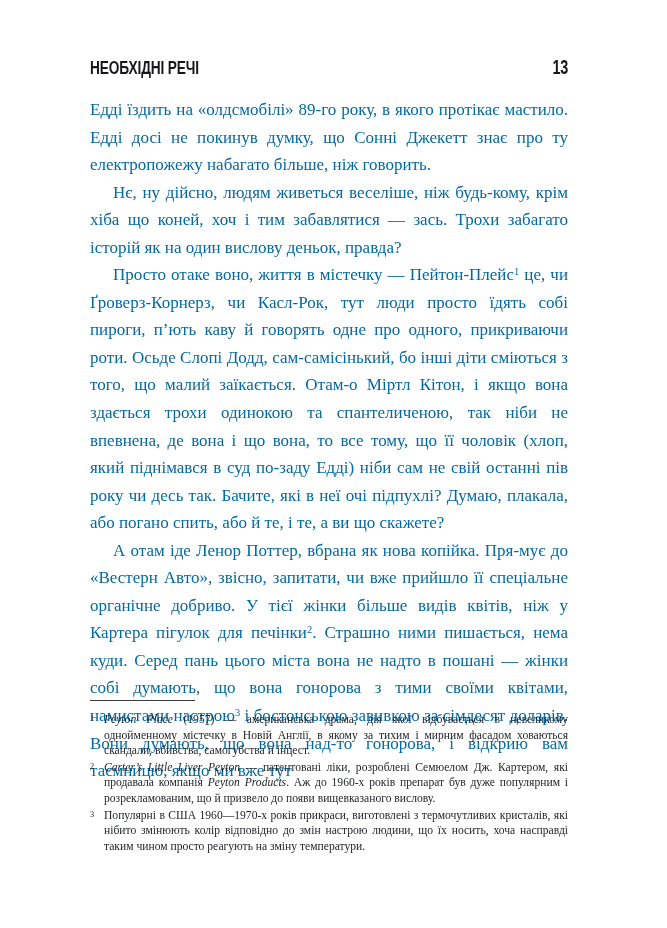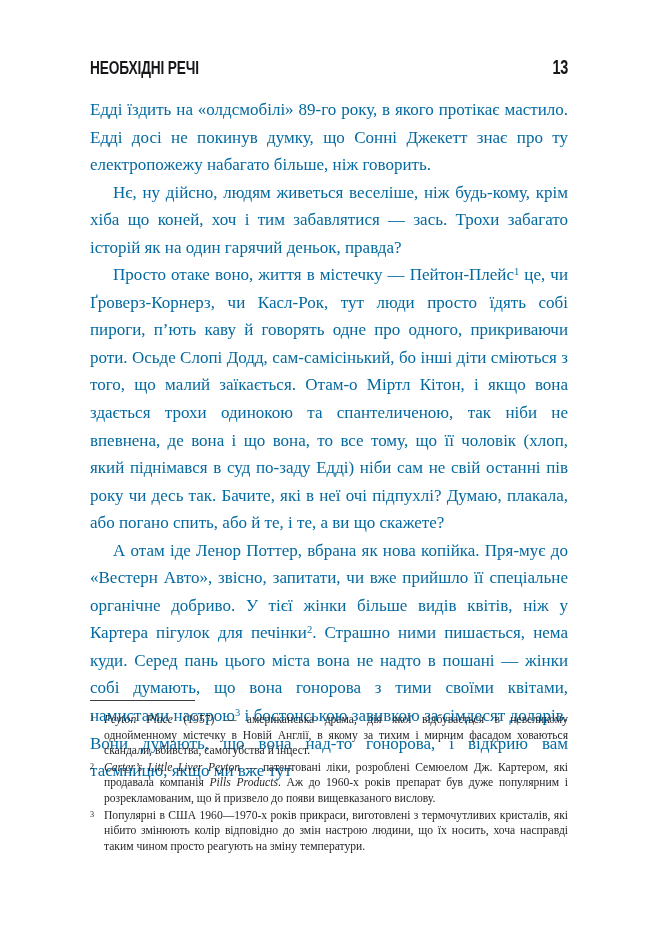--- a/index.html
+++ b/index.html
@@ -128,27 +128,27 @@
 
 <div class="page">
 
   <div class="running-head">
     <span class="running-head-title">НЕОБХІДНІ РЕЧІ</span>
     <span class="folio">13</span>
   </div>
 
   <div class="body-text" id="body-text">
       <p class="no-indent">Едді їздить на «олдсмобілі» 89-го року, в якого протікає мастило. Едді досі не покинув думку, що Сонні Джекетт знає про ту електропожежу набагато більше, ніж говорить.</p>
-      <p>Нє, ну дійсно, людям живеться веселіше, ніж будь-кому, крім хіба що коней, хоч і тим забавлятися — зась. Трохи забагато історій як на один гарячий деньок, правда?</p>
+      <p>Нє, ну дійсно, людям живеться веселіше, ніж будь-кому, крім хіба що коней, хоч і тим забавлятися — зась. Трохи забагато історій як на один вислову деньок, правда?</p>
       <p>Просто отаке воно, життя в містечку — Пейтон-Плейс<sup>1</sup> це, чи Ґроверз-Корнерз, чи Касл-Рок, тут люди просто їдять собі пироги, п’ють каву й говорять одне про одного, прикриваючи роти. Осьде Слопі Додд, сам-самісінький, бо інші діти сміються з того, що малий заїкається. Отам-о Міртл Кітон, і якщо вона здається трохи одинокою та спантеличеною, так ніби не впевнена, де вона і що вона, то все тому, що її чоловік (хлоп, який піднімався в суд по-заду Едді) ніби сам не свій останні пів року чи десь так. Бачите, які в неї очі підпухлі? Думаю, плакала, або погано спить, або й те, і те, а ви що скажете?</p>
       <p>А отам іде Ленор Поттер, вбрана як нова копійка. Пря-мує до «Вестерн Авто», звісно, запитати, чи вже прийшло її спеціальне органічне добриво. У тієї жінки більше видів квітів, ніж у Картера пігулок для печінки<sup>2</sup>. Страшно ними пишається, нема куди. Серед пань цього міста вона не надто в пошані — жінки собі думають, що вона гонорова з тими своїми квітами, намистами настрою<sup>3</sup> і бостонською завивкою за сімдесят доларів. Вони думають, що вона над-то гонорова, і відкрию вам таємницю, якщо ми вже тут</p>
     </div>
 
   <div class="footnotes">
     <div class="footnote-rule"></div>
     <div id="footnote-list">
         <div class="footnote"><span class="footnote-marker">1</span><i>Peyton Place</i> (1957) — американська драма, дія якої відбувається в невеликому однойменному містечку в Новій Англії, в якому за тихим і мирним фасадом ховаються скандали, вбивства, самогубства й інцест.</div>
-        <div class="footnote"><span class="footnote-marker">2</span><i>Carter’s Little Liver Peyton</i> — патентовані ліки, розроблені Семюелом Дж. Картером, які продавала компанія <i>Pills Products</i>. Аж до 1960-х років препарат був дуже популярним і розрекламованим, що й призвело до появи вищевказаного вислову.</div>
+        <div class="footnote"><span class="footnote-marker">2</span><i>Carter’s Little Liver Peyton</i> — патентовані ліки, розроблені Семюелом Дж. Картером, які продавала компанія <i>Peyton Products</i>. Аж до 1960-х років препарат був дуже популярним і розрекламованим, що й призвело до появи вищевказаного вислову.</div>
         <div class="footnote"><span class="footnote-marker">3</span>Популярні в США 1960—1970-х років прикраси, виготовлені з термочутливих кристалів, які нібито змінюють колір відповідно до змін настрою людини, що їх носить, хоча насправді таким чином просто реагують на зміну температури.</div>
       </div>
   </div>
 
 </div>
 
 </body></html>

